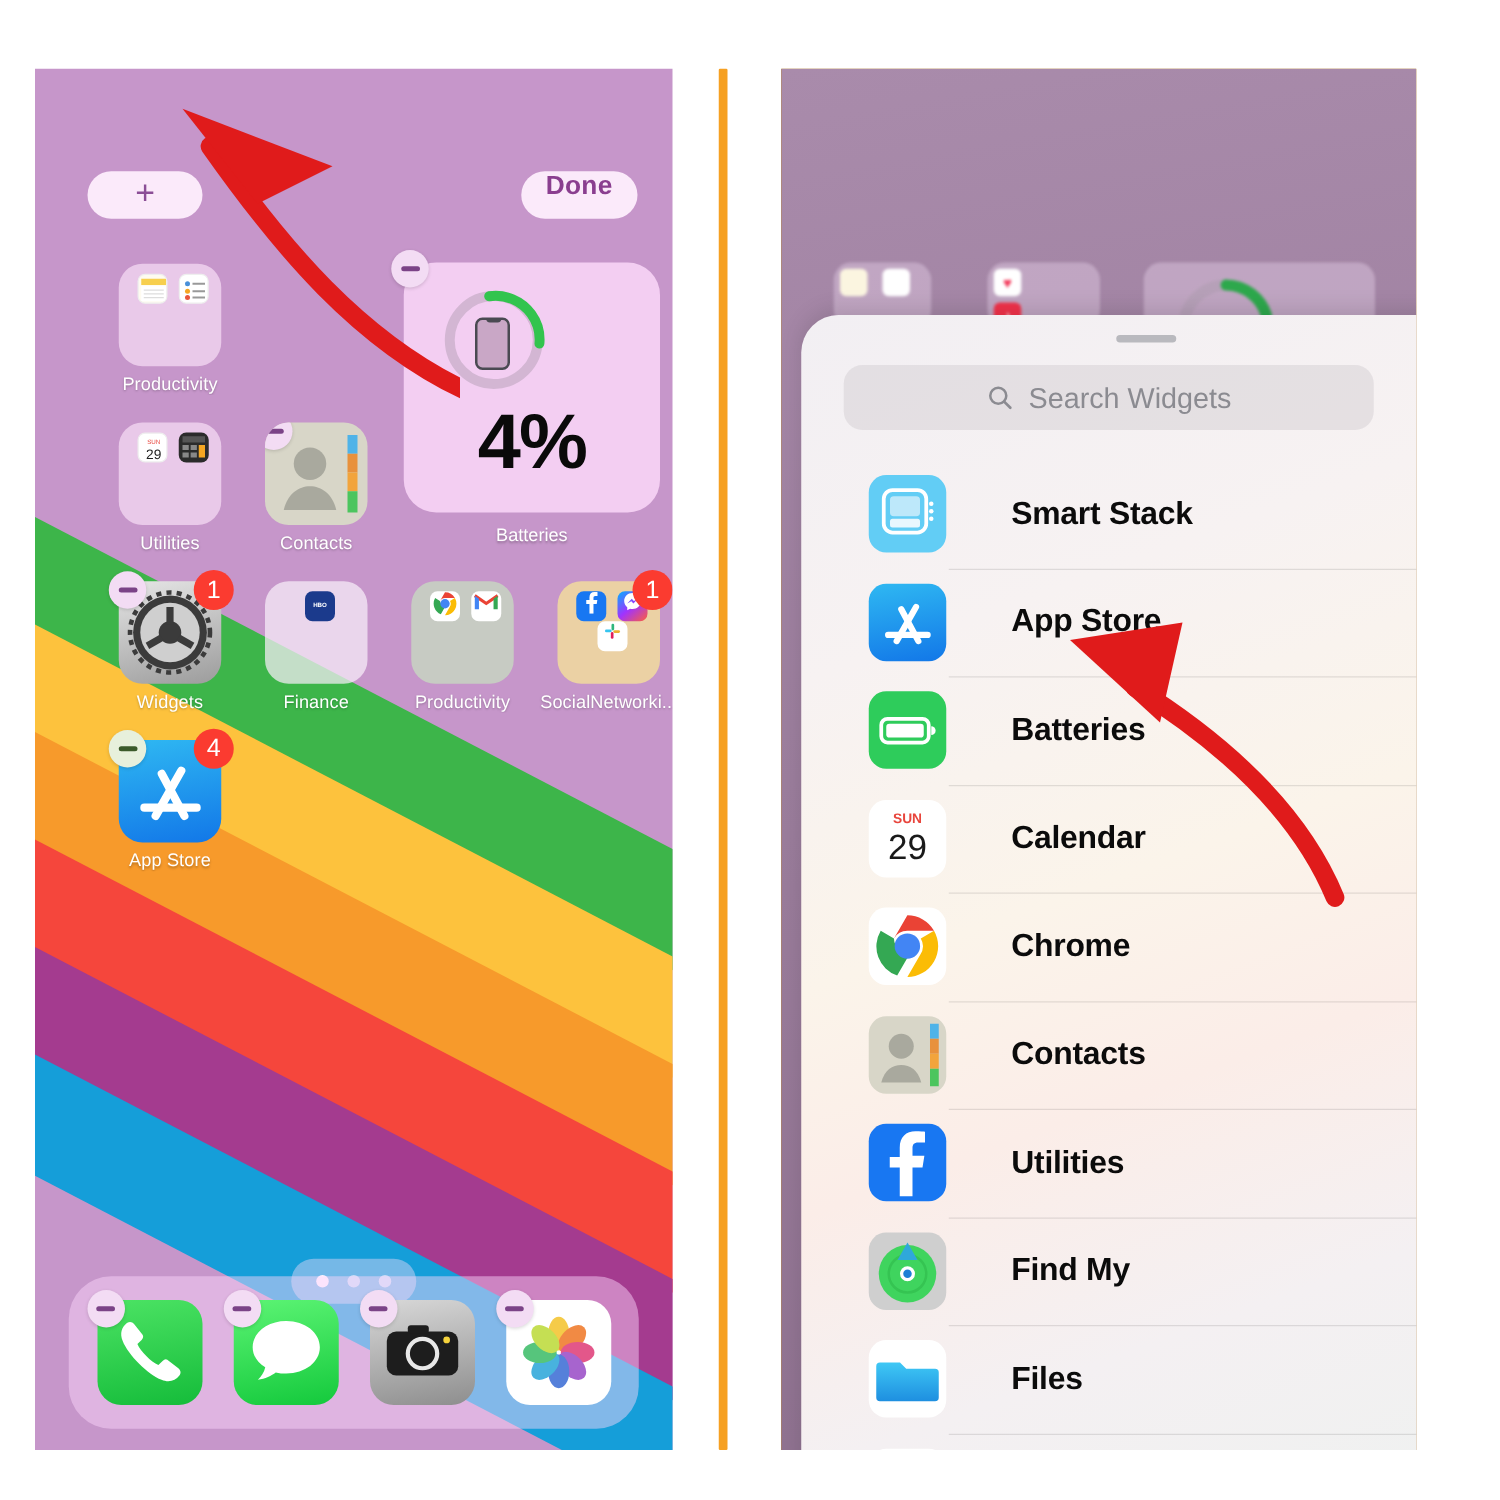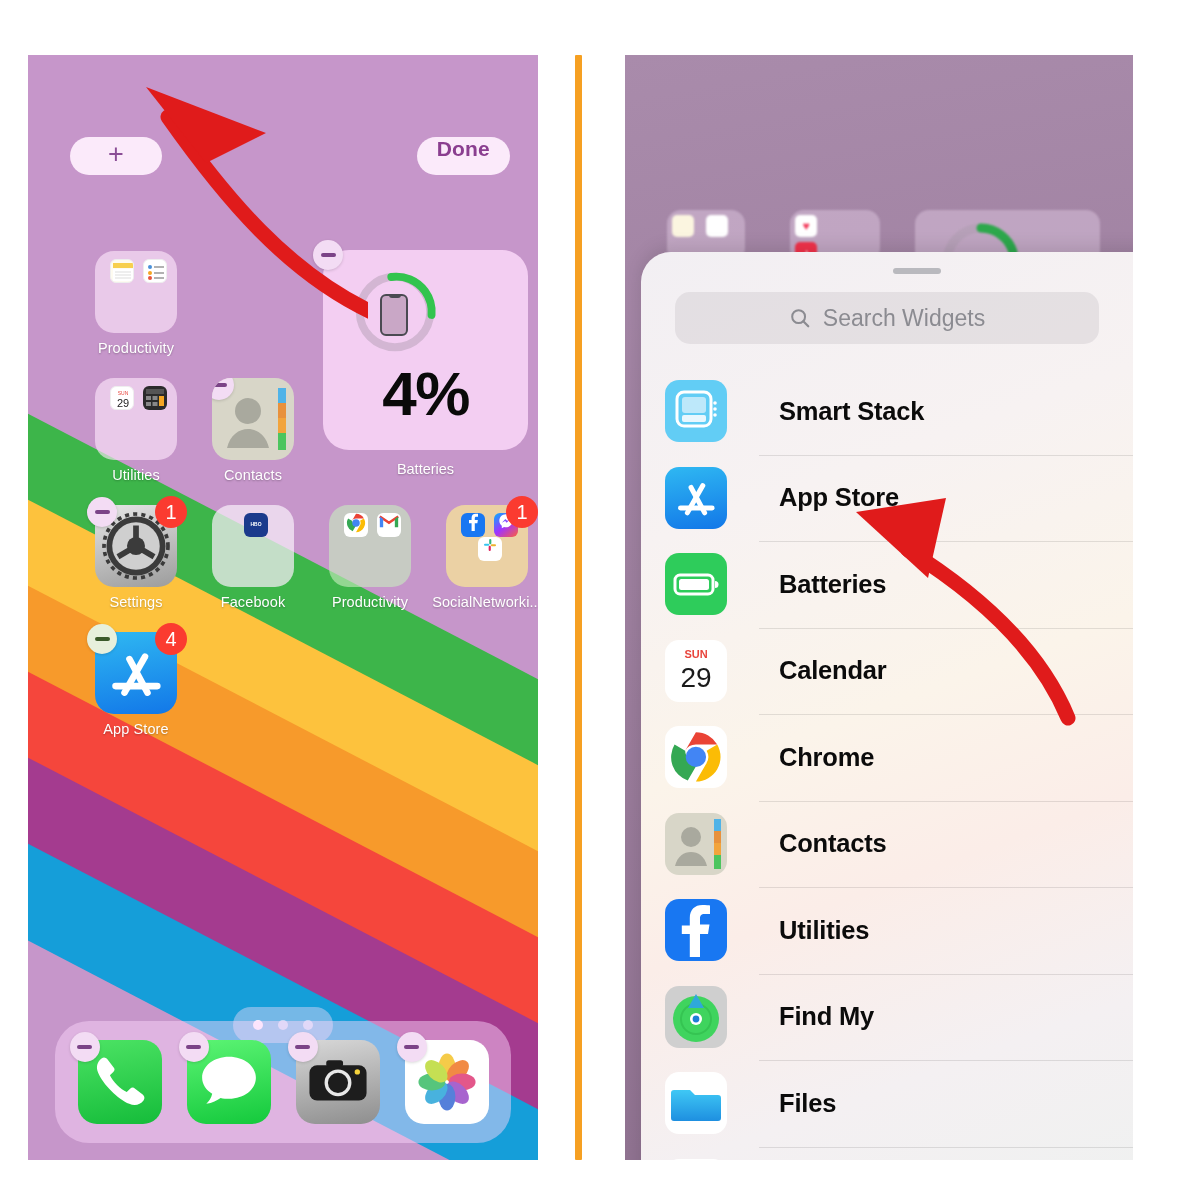--- a/index.html
+++ b/index.html
@@ -13,21 +13,21 @@
     background:#F6A022; border-radius:1px; }
 
   
   .phone-left { position:absolute; left:28px; top:55px; width:510px; height:1105px;
     overflow:hidden; background:#C696CA; }
 
   .wall { position:absolute; inset:0; overflow:hidden; }
   .stripe { position:absolute; left:-420px; width:1500px; height:86px;
     transform-origin:0 0; transform:rotate(27.5deg); }
 
-  .apps { position:absolute; inset:0;margin-top:40px; }
+  .apps { position:absolute; inset:0; }
 
   
   .cell { position:absolute; width:118px; text-align:center; }
   .tile { position:relative; width:82px; height:82px; margin:0 auto;
     border-radius:19px; }
   .lbl { margin-top:7px; font-size:14.5px; color:#fff; letter-spacing:.1px;
     text-shadow:0 1px 2px rgba(0,0,0,.28); white-space:nowrap;
     overflow:hidden; text-overflow:ellipsis; }
 
   .folder { background:rgba(255,232,252,.62); padding:8px 0 0 9px; }
@@ -101,21 +101,21 @@
   .grabber { position:absolute; left:50%; transform:translateX(-50%); top:16px;
     width:48px; height:6px; border-radius:3px; background:#B9B9BE; }
   .searchbar { position:absolute; left:34px; right:94px; top:40px; height:52px;
     border-radius:15px; background:rgba(205,200,205,.42);
     display:flex; align-items:center; justify-content:center; gap:12px; }
   .searchbar .sicon { width:22px; height:22px; }
   .searchbar .stxt { font-size:23px; color:#8B8B91; }
 
   .list { position:absolute; left:0; right:0; top:116px; bottom:0; }
   .row { position:relative; height:86.5px; display:flex; align-items:center;
-    padding-left:24px; }
+    padding-left:54px; }
   .row + .row:before { content:""; position:absolute; left:118px; right:0; top:0;
     height:1px; background:rgba(0,0,0,.10); }
   .rowicon { width:62px; height:62px; border-radius:14px; flex:0 0 62px;
     position:relative; overflow:hidden; }
   .rowlbl { margin-left:52px; font-size:25.5px; font-weight:700; color:#0b0b0b;
     letter-spacing:-.2px; }
 
   
   .arrow { position:absolute; pointer-events:none; }
 
@@ -241,32 +241,32 @@
             <g stroke="#3b3b3b" stroke-width="7">
               <line x1="50" y1="25" x2="50" y2="42"></line>
               <line x1="28" y1="63" x2="42" y2="55"></line>
               <line x1="72" y1="63" x2="58" y2="55"></line>
             </g>
             <g stroke="#3b3b3b" stroke-width="4.5">
               <circle cx="50" cy="50" r="39" fill="none" stroke-dasharray="5 5"></circle>
             </g>
           </svg>
         </div>
-        <div class="lbl">Settings</div>
+        <div class="lbl">Widgets</div>
       </div>
 
       <div class="cell" style="left:166px; top:410px;">
         <div class="tile folder" style="background:rgba(248,238,250,.72);">
           <span class="mini ctr" style="background:#1B3A8C;">
             <svg width="18" height="10" viewBox="0 0 40 16">
                 <text x="20" y="12" font-size="11" fill="#fff" text-anchor="middle" font-family="sans-serif" font-weight="bold">HBO</text>
               </svg>
           </span>
         </div>
-        <div class="lbl">Facebook</div>
+        <div class="lbl">Finance</div>
       </div>
 
       <div class="cell" style="left:283px; top:410px;">
         <div class="tile folder" style="background:rgba(200,235,190,.62);">
           <span class="mini ctr" style="background:#fff;">
             <svg width="20" height="20" viewBox="0 0 48 48">
                 <circle cx="24" cy="24" r="22" fill="#fff"></circle>
                 <path d="M24 2a22 22 0 0 1 19 11H24a11 11 0 0 0-9.6 5.6z" fill="#EA4335"></path>
                 <path d="M5 13a22 22 0 0 0 11 31l9.5-16.5A11 11 0 0 1 14.4 18.6z" fill="#34A853"></path>
                 <path d="M43 13a22 22 0 0 1-19 33l9.5-16.5A11 11 0 0 0 33.6 18.6z" fill="#FBBC05"></path>

